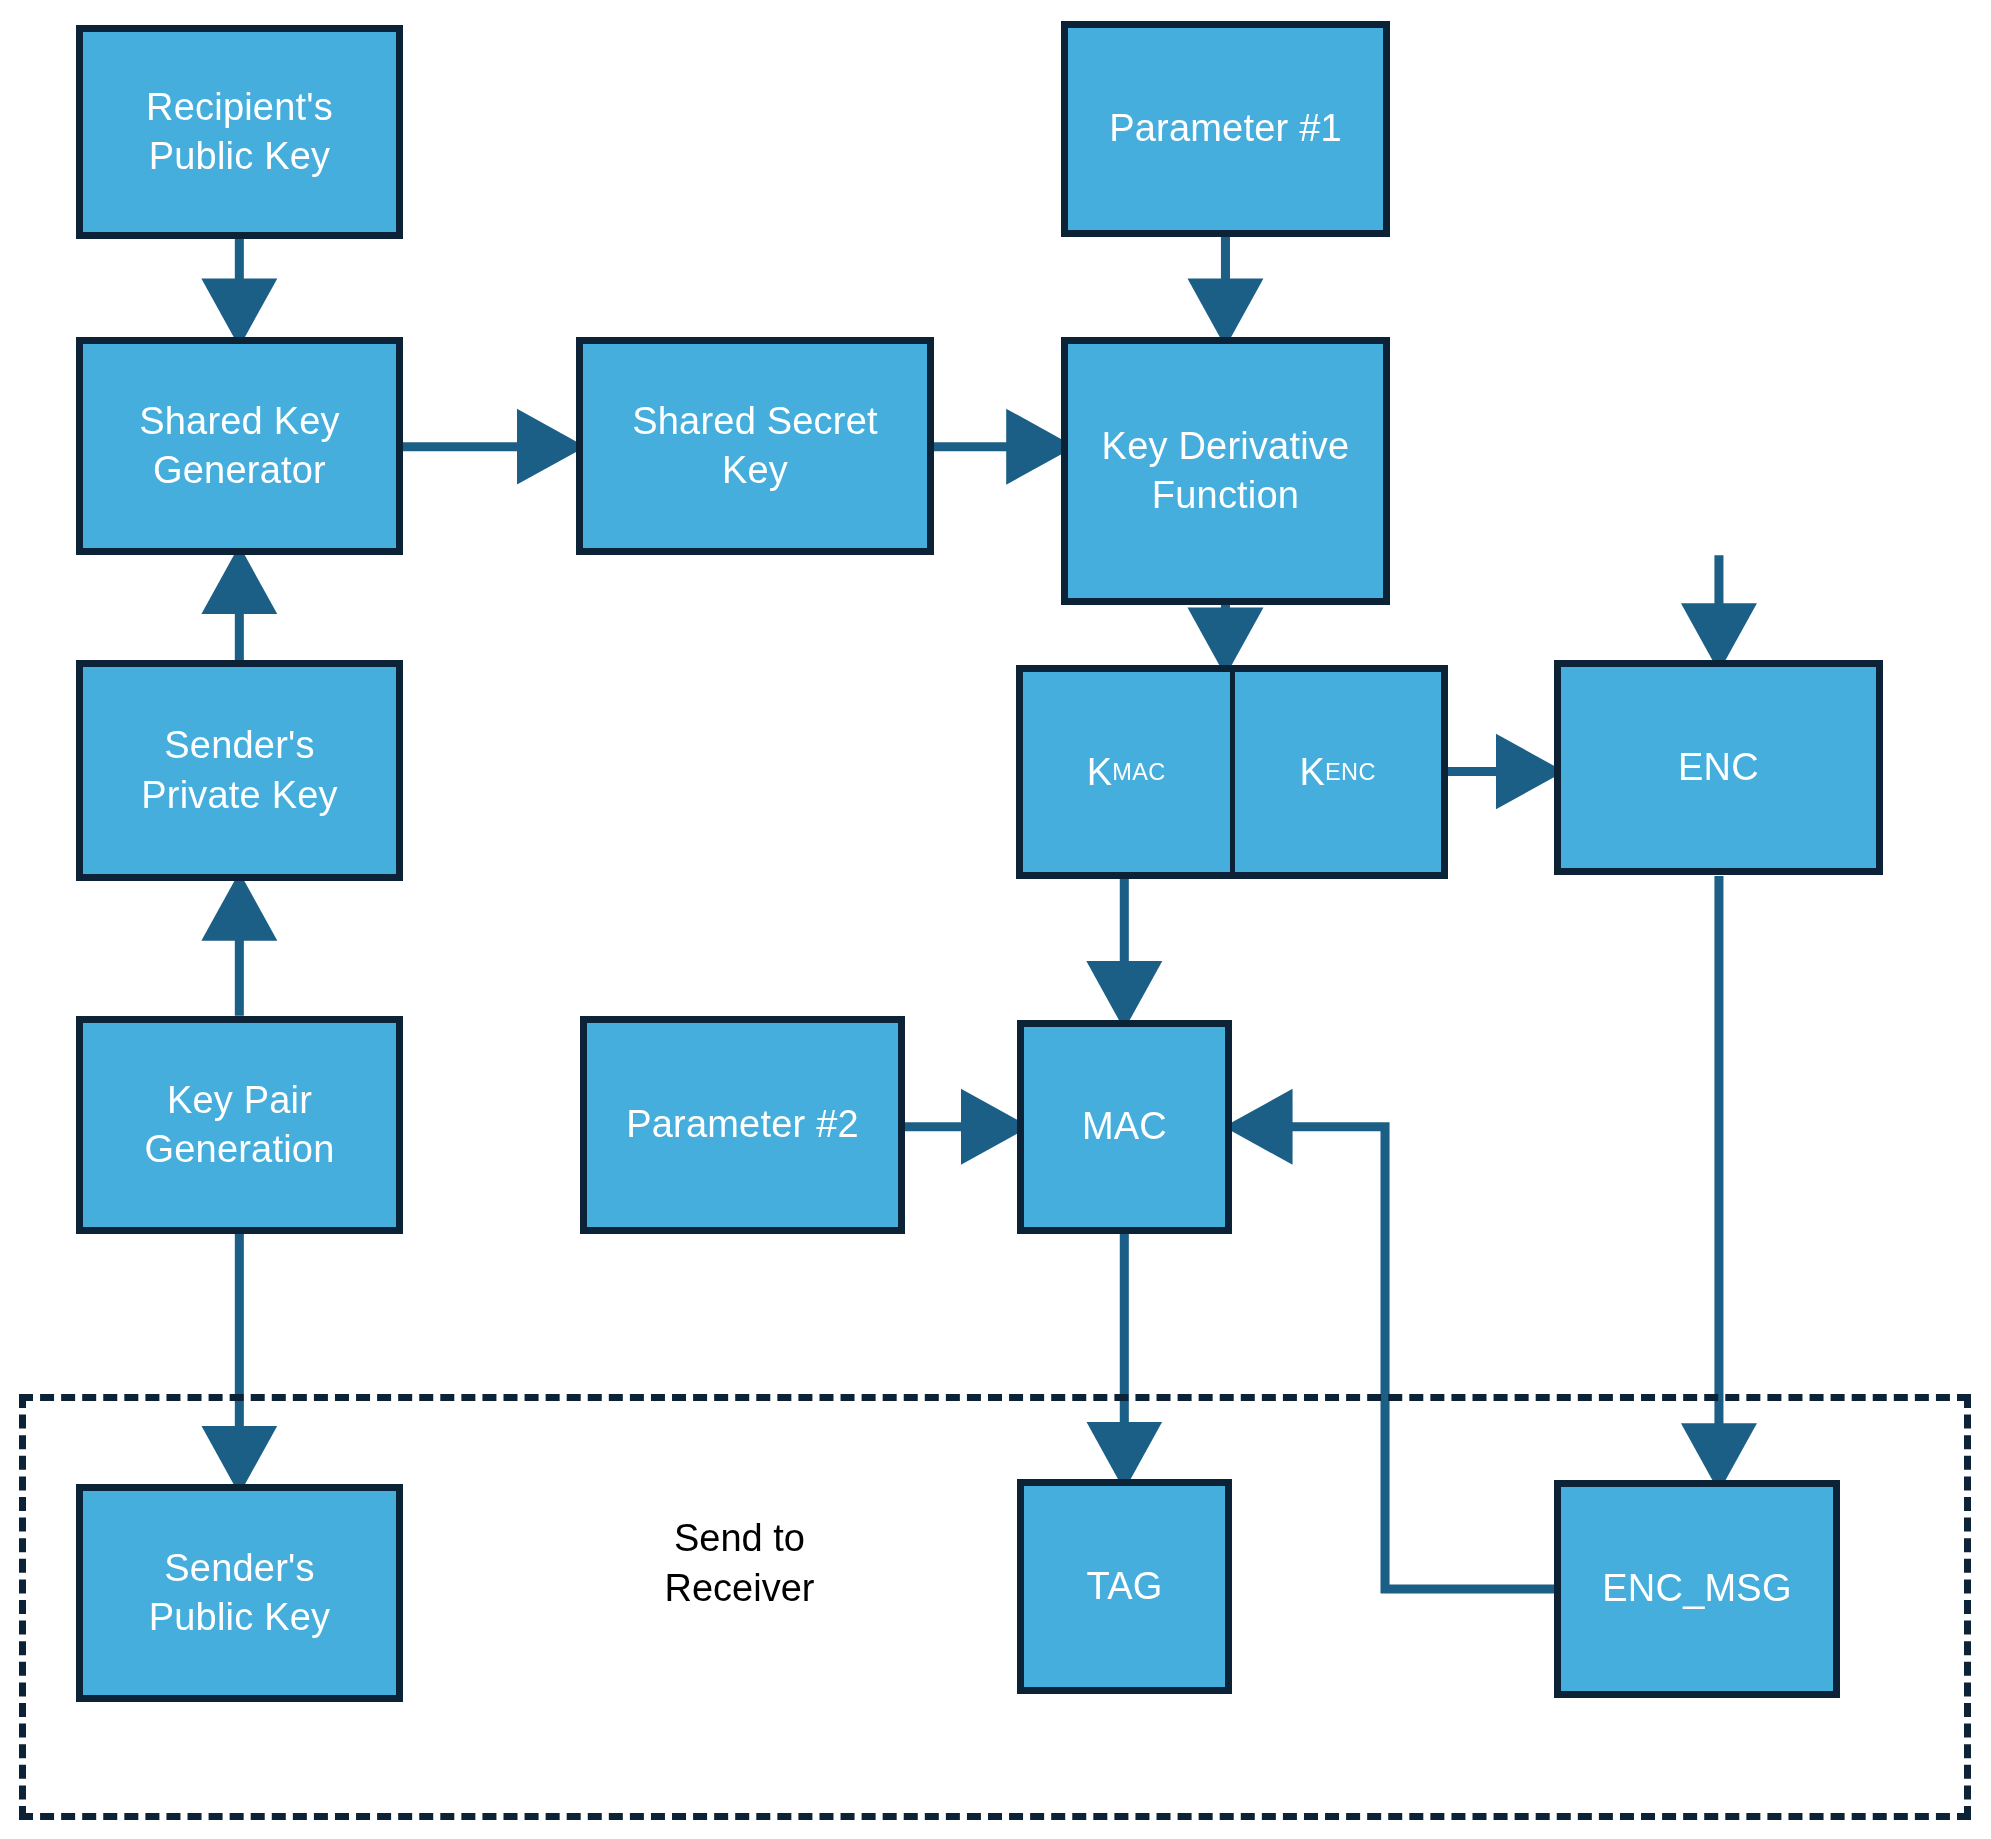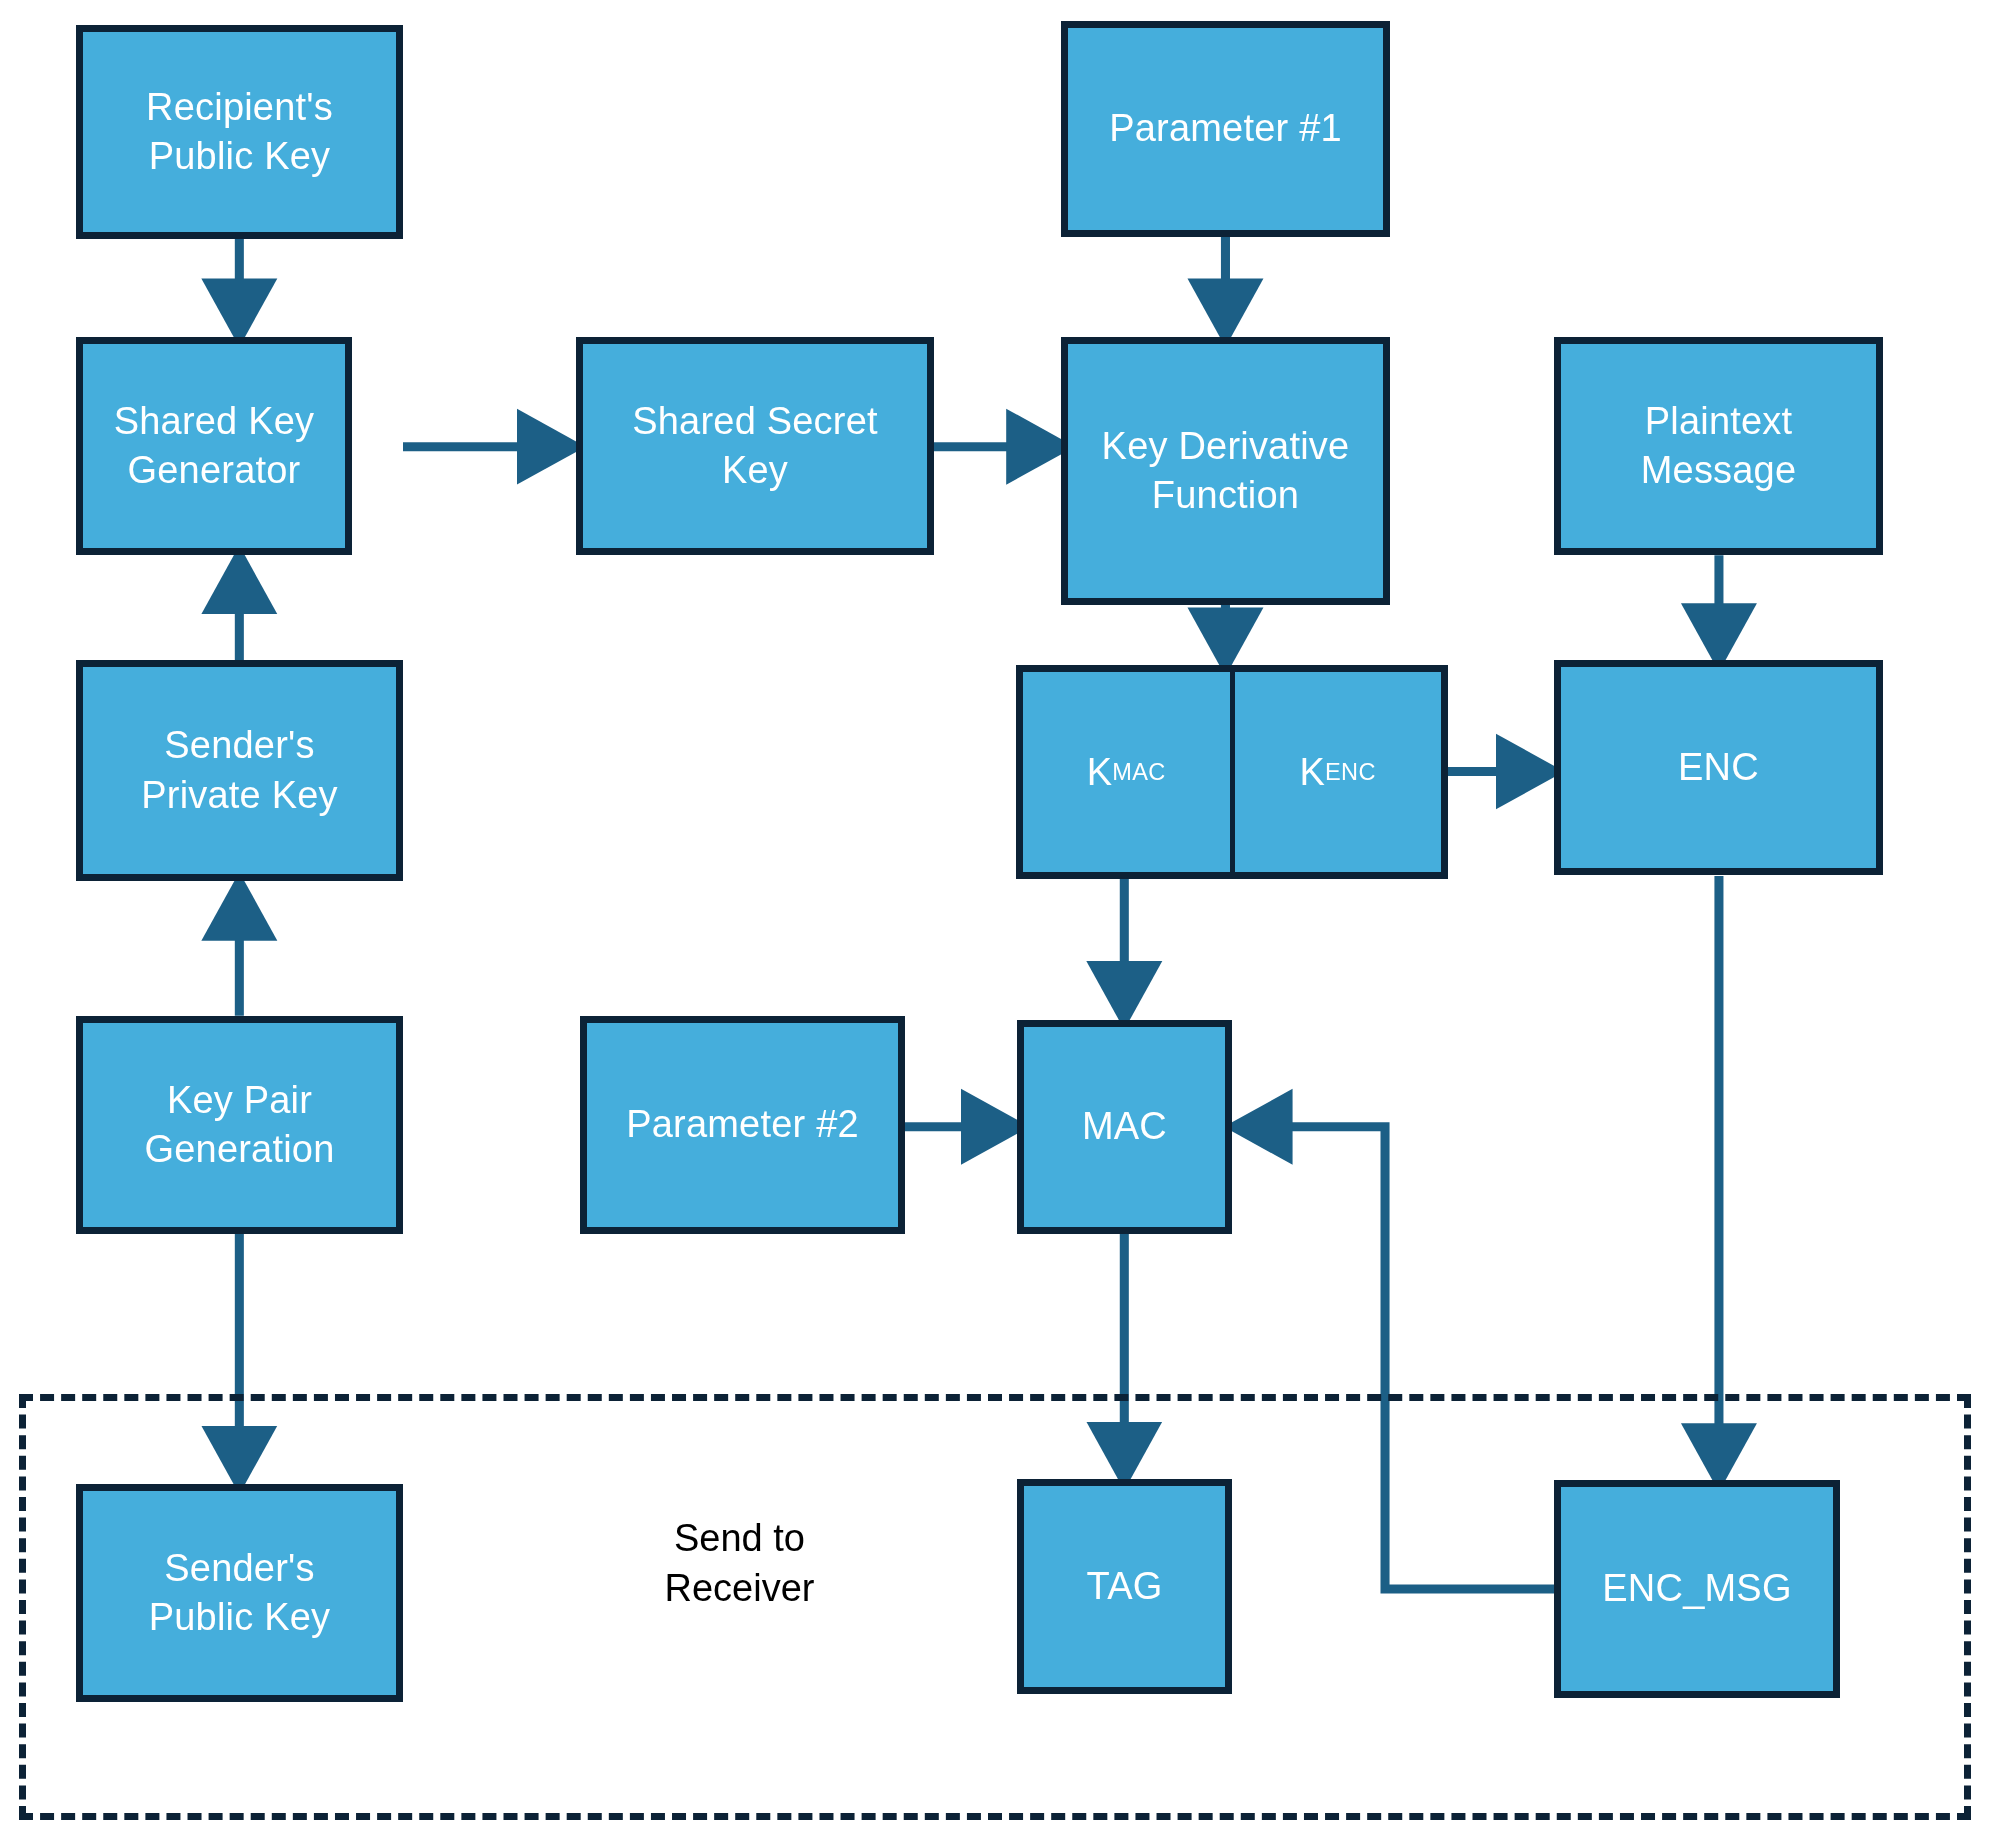--- a/index.html
+++ b/index.html
@@ -135,21 +135,21 @@
     </g>
   </svg>
 
   <div class="dashed-zone" style="left:19px; top:1394px; width:1952px; height:426px;"></div>
 
   <div class="node" style="left:76px; top:25px; width:327px; height:214px;">
     <span class="lbl">Recipient's
 Public Key</span>
   </div>
 
-  <div class="node" style="left:76px; top:337px; width:276px; height:218px;">
+  <div class="node" style="left:76px; top:337px; width:327px; height:218px;">
     <span class="lbl">Shared Key
 Generator</span>
   </div>
 
   <div class="node" style="left:76px; top:660px; width:327px; height:221px;">
     <span class="lbl">Sender's
 Private Key</span>
   </div>
 
   <div class="node" style="left:76px; top:1016px; width:327px; height:218px;">
@@ -192,24 +192,20 @@
   </div>
 
   <div class="node" style="left:1017px; top:1020px; width:215px; height:214px;">
     <span class="lbl">MAC</span>
   </div>
 
   <div class="node" style="left:1017px; top:1479px; width:215px; height:215px;">
     <span class="lbl">TAG</span>
   </div>
 
-  <div class="node" style="left:1554px; top:337px; width:329px; height:218px;">
-    <span class="lbl">Plaintext
-Message</span>
-  </div>
 
   <div class="node" style="left:1554px; top:660px; width:329px; height:215px;">
     <span class="lbl">ENC</span>
   </div>
 
   <div class="node" style="left:1554px; top:1480px; width:286px; height:218px;">
     <span class="lbl">ENC_MSG</span>
   </div>
 
   <div class="plain-note" style="left:567px; top:1513px; width:345px;">Send to

